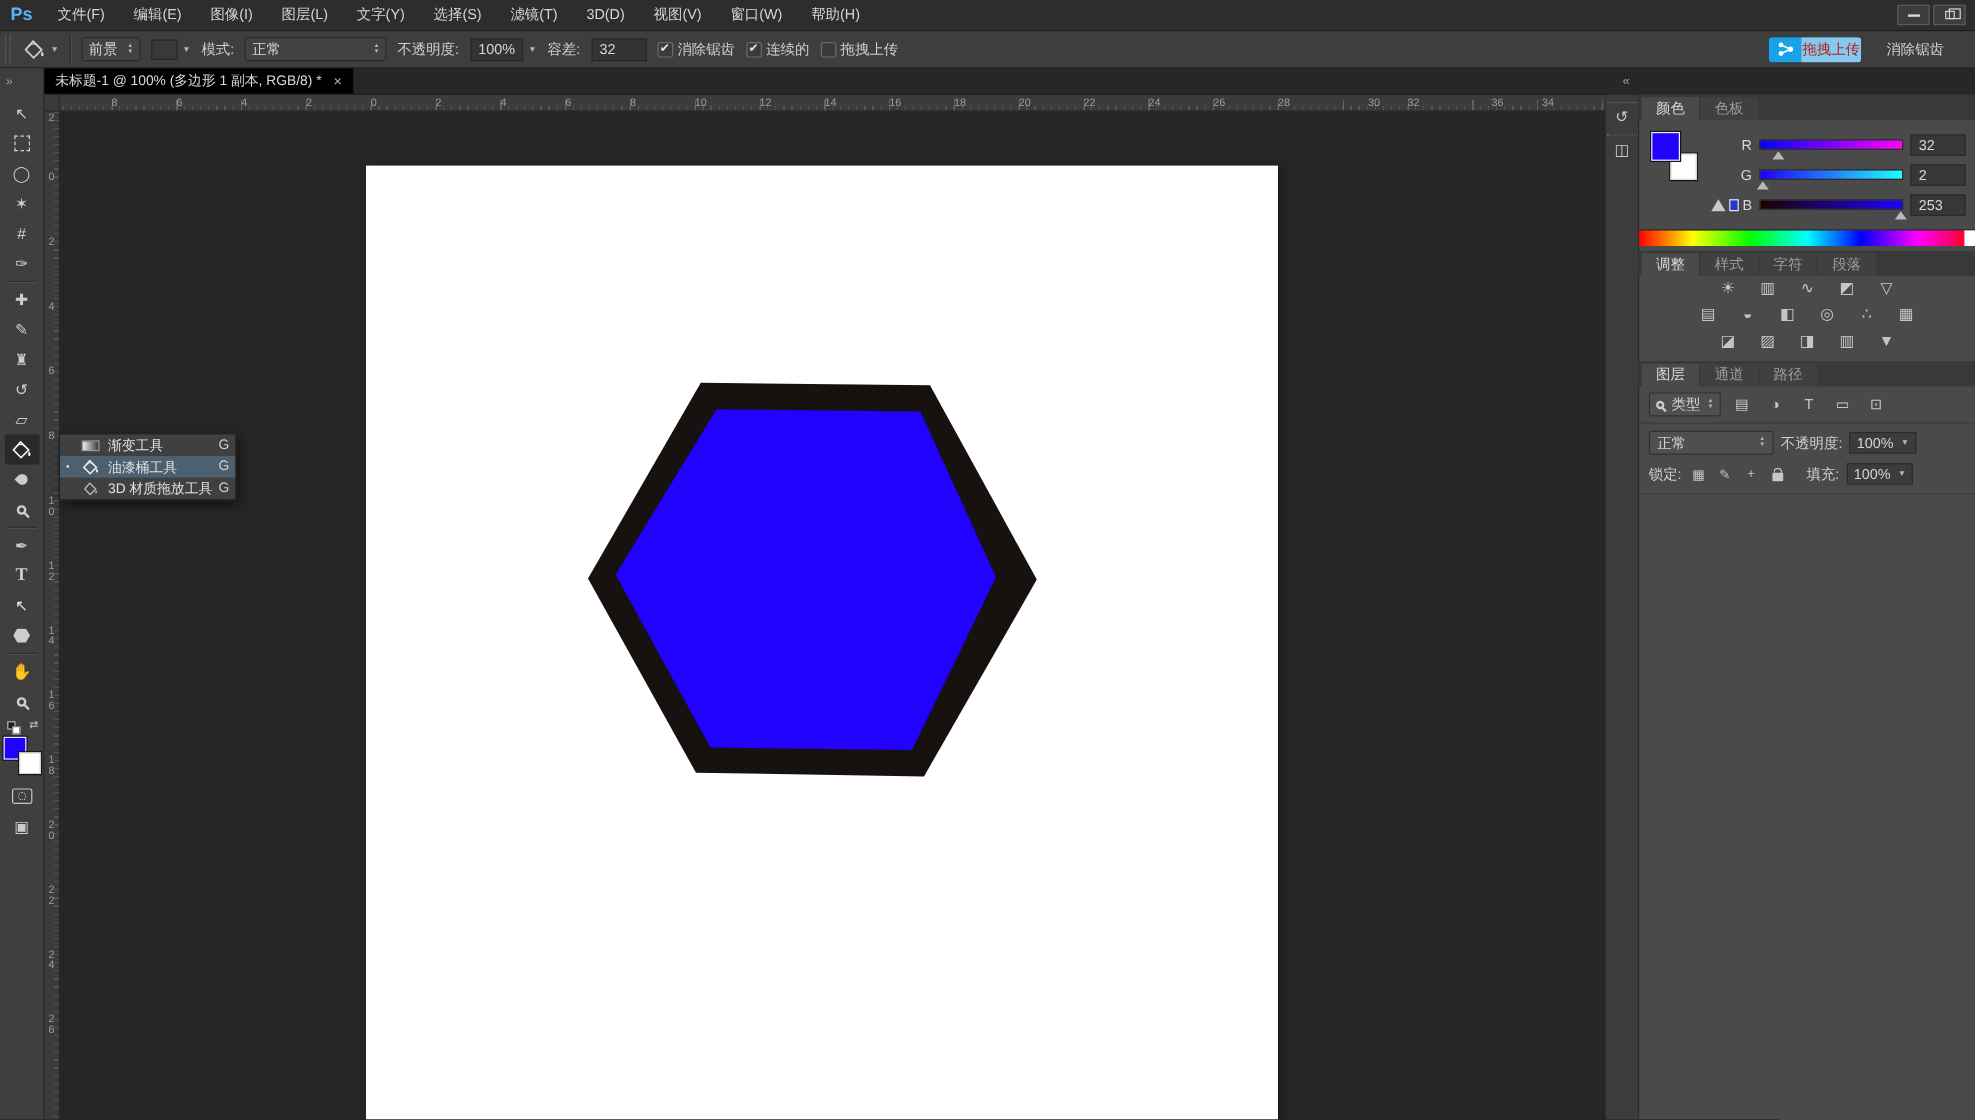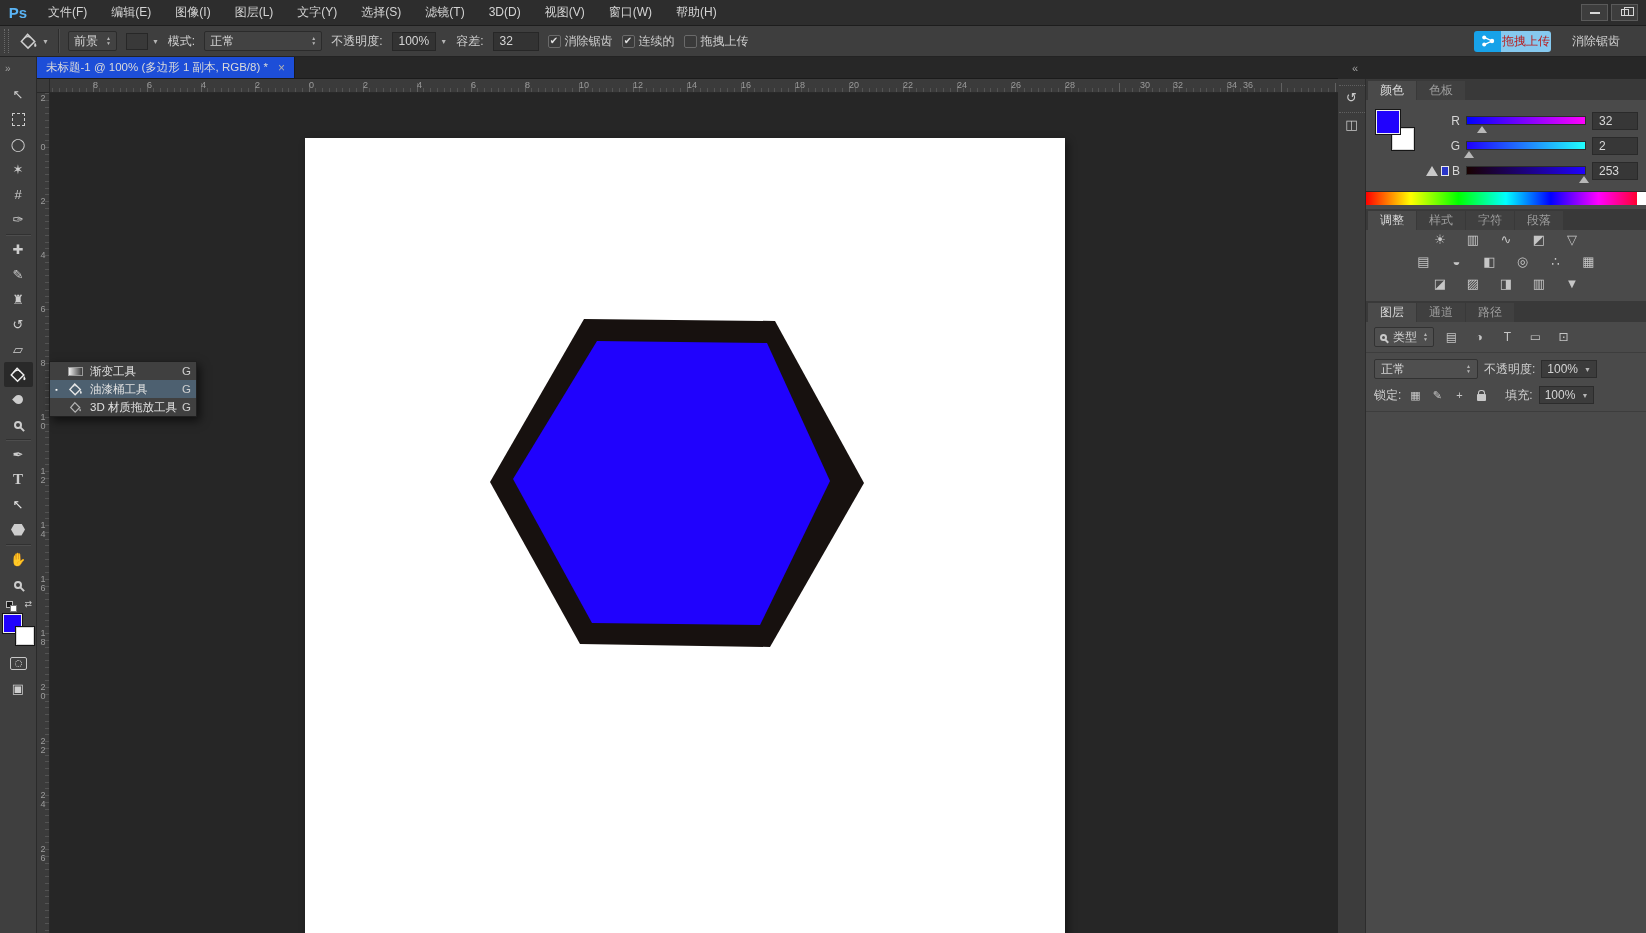--- a/index.html
+++ b/index.html
@@ -37,21 +37,21 @@
   .upload-pill{display:flex;height:21px;border-radius:3px;overflow:hidden;margin-left:auto}
   .upload-ic{width:27px;background:#17a2e9;display:flex;align-items:center;justify-content:center}
   .upload-tx{background:#86c9ef;color:#b91c1c;display:flex;align-items:center;padding:0 1px}
   .workspace-btn{padding:0 12px;color:#d2d2d2;margin-right:14px;line-height:29px}
 
   
   .tool-head{position:absolute;left:0;top:57px;width:37px;height:22px;background:#3f3f3f;
              border-right:1px solid #2a2a2a;color:#9f9f9f;font-size:10px;display:flex;align-items:center;padding-left:5px}
   .tabbar{position:absolute;left:37px;top:57px;width:1301px;height:22px;background:#272727;
           border-bottom:1px solid #1b1b1b;display:flex}
-  .doc-tab{background:#1d4ed8;display:flex;align-items:center;gap:10px;padding:0 9px;
+  .doc-tab{background:#000000;display:flex;align-items:center;gap:10px;padding:0 9px;
            font-size:11.5px;color:#dadada;border-right:1px solid #1b1b1b}
   .tab-close{color:#b0b0b0;font-size:12px}
   .dock-head{position:absolute;right:0;top:57px;width:308px;height:22px;background:#272727;
              display:flex;align-items:center;color:#a2a2a2;padding-left:14px;font-size:11px}
 
   
   .toolcol{position:absolute;left:0;top:79px;width:37px;bottom:0;background:#3f3f3f;
            border-right:1px solid #2a2a2a;display:flex;flex-direction:column;align-items:center;padding-top:3px}
   .tool{width:29px;height:25px;display:flex;align-items:center;justify-content:center;
         color:#cdcdcd;font-size:13px;position:relative;flex:none}
@@ -387,21 +387,21 @@
     <span style="left:637px">14</span>
   <span style="left:691px">16</span>
     <span style="left:745px">18</span>
   <span style="left:799px">20</span>
     <span style="left:853px">22</span>
   <span style="left:907px">24</span>
     <span style="left:961px">26</span>
   <span style="left:1015px">28</span>
     <span style="left:1090px">30</span>
   <span style="left:1123px">32</span>
-    <span style="left:1177px">34</span>
+    <span style="left:1235px">34</span>
   <span style="left:1193px">36</span>
 </div>
 <div class="ruler-left">
   <span style="top:0px">2</span>
     <span style="top:49px">0</span>
   <span style="top:103px">2</span>
     <span style="top:157px">4</span>
   <span style="top:211px">6</span>
     <span style="top:265px">8</span>
   <span style="top:319px">10</span>

